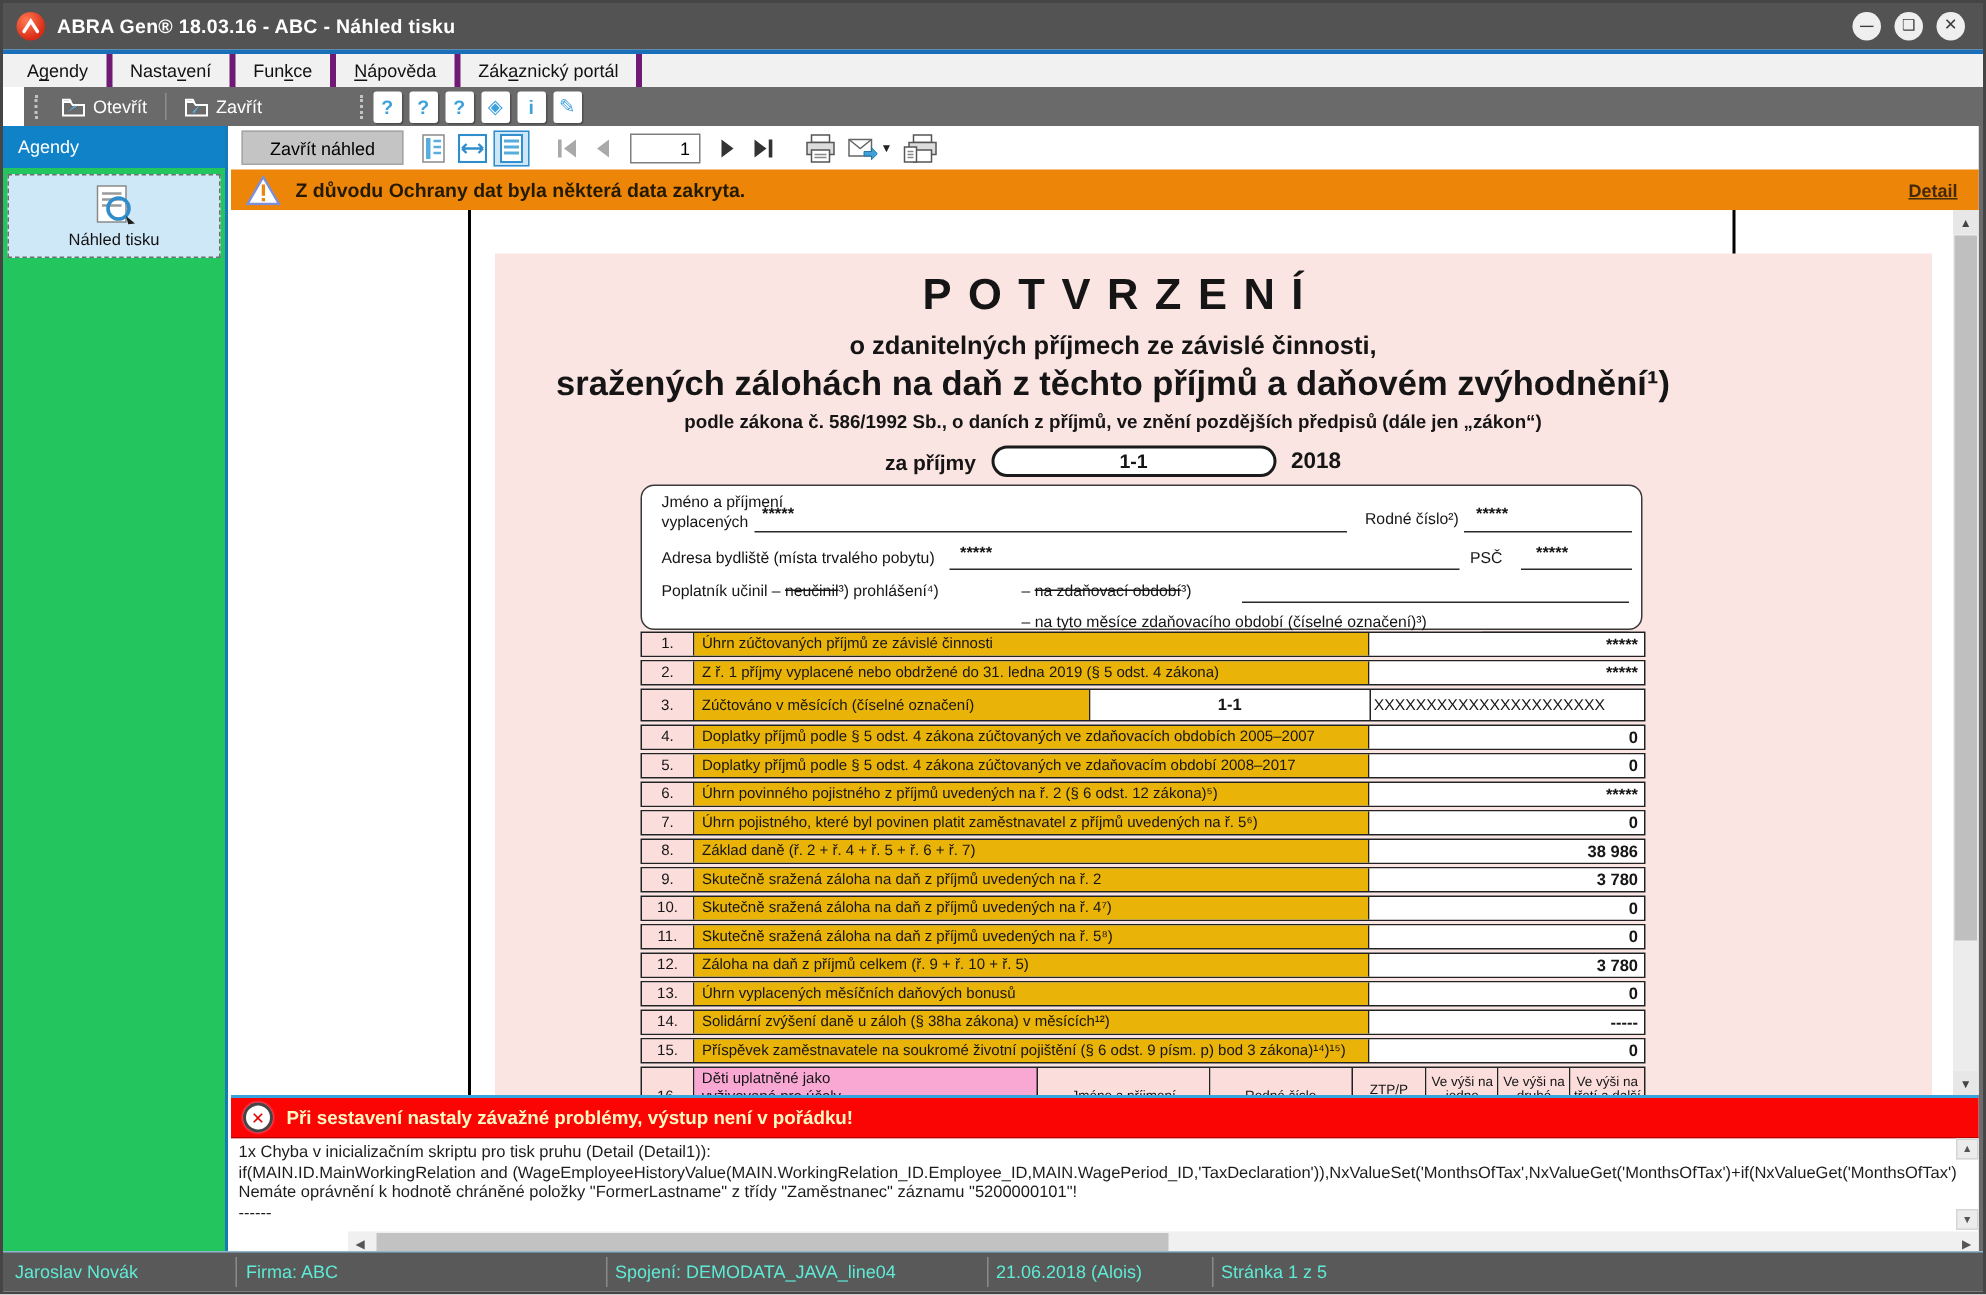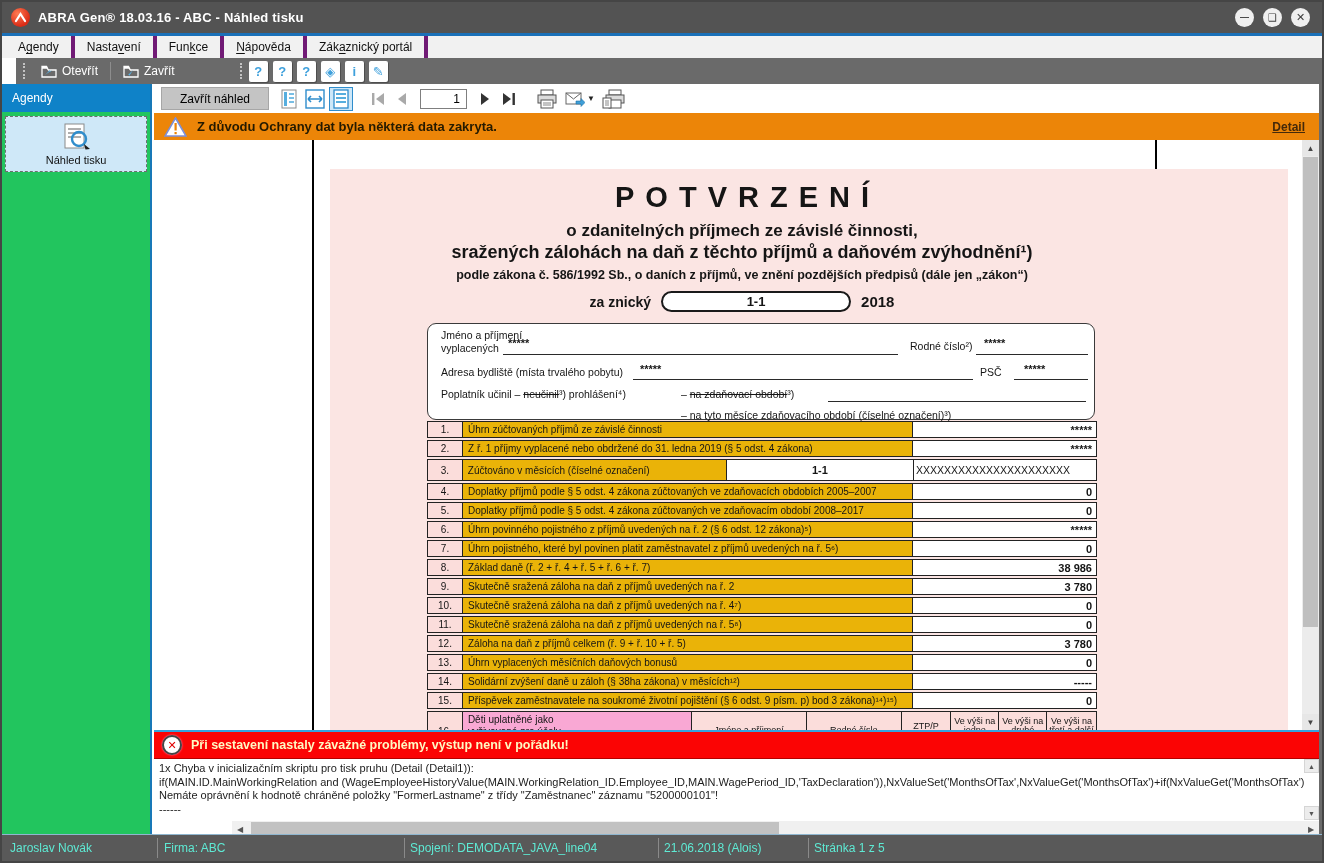--- a/index.html
+++ b/index.html
@@ -62,21 +62,21 @@
   
   .vscroll { position:absolute; right:0; top:0; width:17px; height:590px; background:#ececec; }
   .sbtn { position:absolute; left:0; width:17px; height:16px; background:#e7e7e7; color:#444; font-size:8px; display:flex; align-items:center; justify-content:center; }
   .vthumb { position:absolute; left:1px; width:15px; background:#bfbfbf; }
 
   
   .formpage { position:absolute; left:176px; top:17px; width:958px; height:573px; background:#fbe5e3; overflow:hidden; color:#151515;margin-top:12px; }
   .fhead { position:absolute; left:40px; top:12px; width:744px; text-align:center; }
   .ftitle { font-size:29px; font-weight:bold; letter-spacing:11px; text-indent:11px; }
   .fs1 { font-size:17px; font-weight:bold; margin-top:7px; }
-  .fs2 { font-size:18px; font-weight:bold; margin-top:1px; }
+  .fs2 { font-size:23px; font-weight:bold; margin-top:1px; }
   .fs3 { font-size:12.5px; font-weight:bold; margin-top:5px; }
   .fper { margin-top:9px; font-size:14px; font-weight:bold; display:flex; align-items:center; justify-content:center; gap:10px; }
   .pbox { width:190px; height:21px; border:2px solid #1a1a1a; border-radius:11px; background:#fff; line-height:18px; font-size:13px; text-align:center; font-weight:bold; }
   .fyear { font-size:15px; }
 
   
   .taxbox { position:absolute; left:97px; top:154px; width:668px; height:97px; background:#fff; border:1px solid #3a3a3a; border-radius:9px; font-size:10.5px; }
   .taxbox > div { position:absolute; white-space:nowrap; }
   .mask { font-weight:bold; font-size:11px; }
   .ul { position:absolute; border-bottom:1px solid #2a2a2a; height:1px; }
@@ -329,21 +329,21 @@
         <div class="pedge" style="left:158px"></div>
         <div class="pedge" style="left:1001px"></div>
 
         <div class="formpage">
           <div class="fhead">
             <div class="ftitle">POTVRZENÍ</div>
             <div class="fs1">o zdanitelných příjmech ze závislé činnosti,</div>
             <div class="fs2">sražených zálohách na daň z těchto příjmů a daňovém zvýhodnění¹)</div>
             <div class="fs3">podle zákona č. 586/1992 Sb., o daních z příjmů, ve znění pozdějších předpisů (dále jen „zákon“)</div>
             <div class="fper">
-              <span>za znický</span>
+              <span>za příjmy</span>
               <span class="pbox">1-1</span>
               <span class="fyear">2018</span>
             </div>
           </div>
 
           <div class="taxbox">
             <div style="left:13px;top:5px">Jméno a příjmení</div>
             <div style="left:13px;top:18px">vyplacených</div>
             <div class="mask" style="left:80px;top:13px">*****</div>
             <div class="ul" style="left:75px;top:30px;width:395px"></div>

